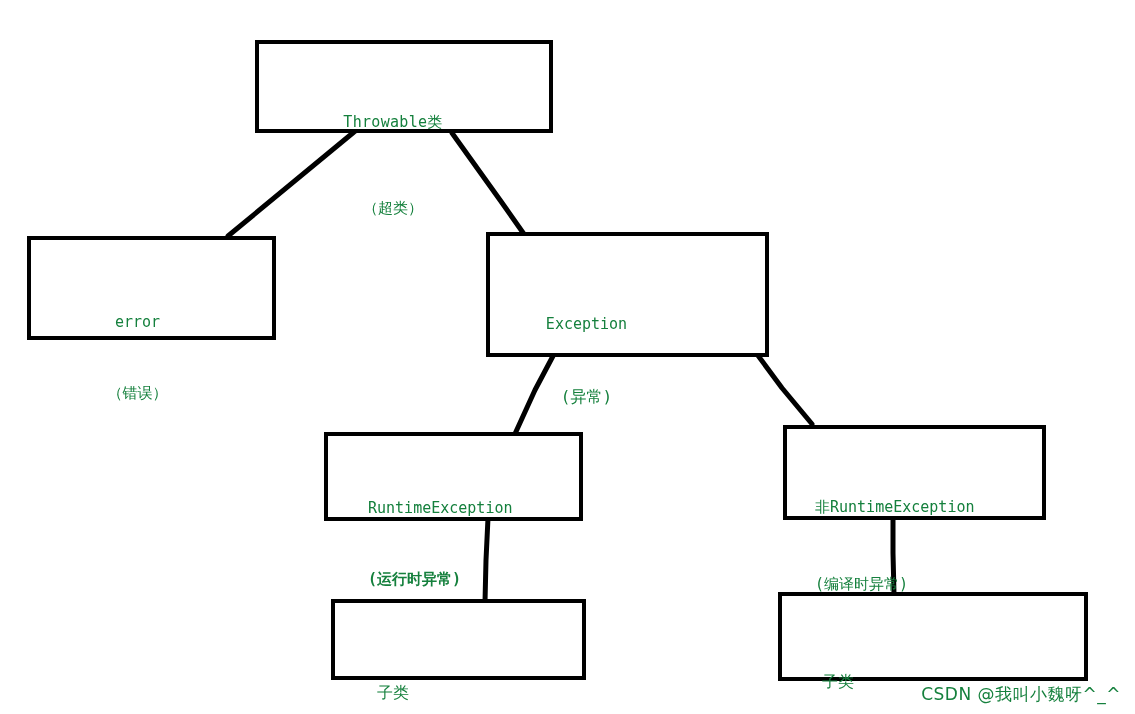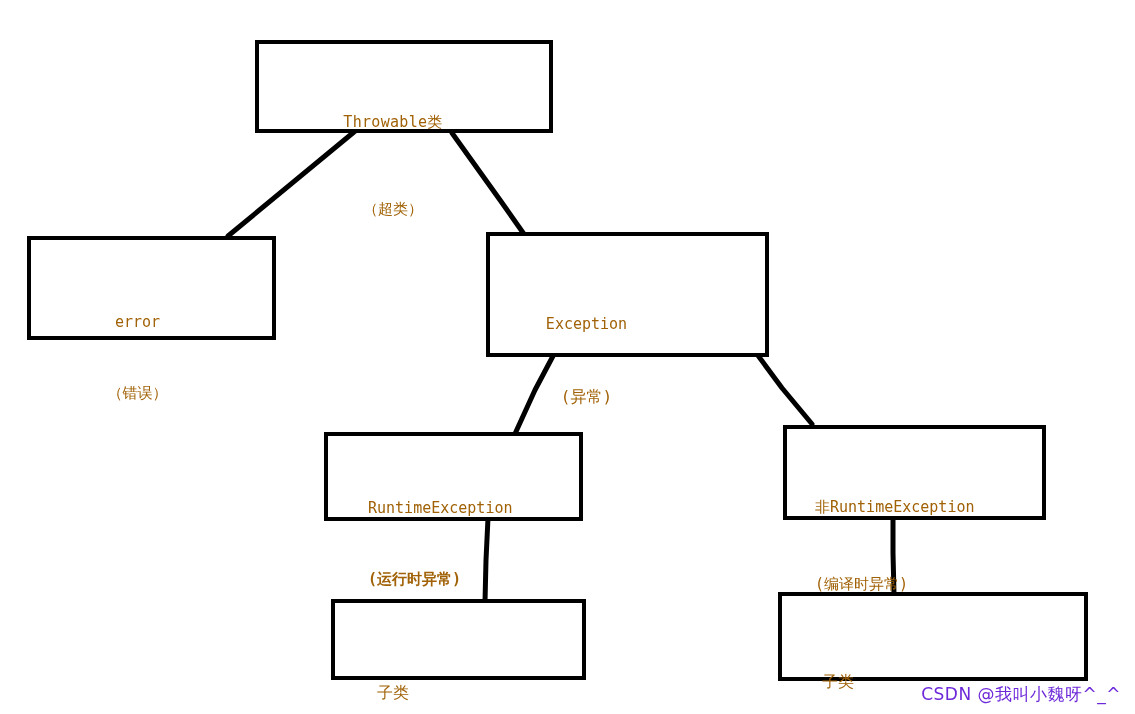--- a/index.html
+++ b/index.html
@@ -32,31 +32,31 @@
     border: 4px solid #000000;
     background: #ffffff;
     z-index: 2;
   }
   .node .lines {
     position: absolute;
     left: 0;
     right: 0;
     text-align: center;
     line-height: 1.45;
-    color: #a16207;
+    color: #15803d;
     white-space: pre;
   }
   .node .l1, .node .l2 {
     display: block;
     font-family: "DejaVu Sans Mono", "Liberation Mono", monospace;
   }
   
   #node-throwable .lines { top: 22px; padding-right: 22px; }
   #node-throwable .l1 { font-size: 15px; letter-spacing: 0.3px; }
-  #node-throwable .l2 { font-size: 15px; margin-top: 18px; }
+  #node-throwable .l2 { font-size: 15px; margin-top: 18px; font-family: Liberation Mono, monospace; }
 
   #node-error .lines { top: 26px; padding-right: 28px; }
   #node-error .l1 { font-size: 15px; }
   #node-error .l2 { font-size: 15px; margin-top: 2px; }
 
   #node-exception .lines { top: 32px; padding-right: 82px; text-align: center; }
   #node-exception .l1 { font-size: 15px; }
   #node-exception .l2 { font-size: 16px; margin-top: 2px; }
 
   #node-runtime .lines { top: 16px; text-align: left; padding-left: 40px; }
@@ -70,21 +70,21 @@
   #node-sub-left .lines { top: 32px; text-align: left; padding-left: 42px; }
   #node-sub-left .l1 { font-size: 16px; }
 
   #node-sub-right .lines { top: 28px; text-align: left; padding-left: 40px; }
   #node-sub-right .l1 { font-size: 16px; }
 
   #watermark {
     position: absolute;
     right: 14px;
     bottom: 8px;
-    color: #6d28d9;
+    color: #15803d;
     font-family: "DejaVu Sans", "Liberation Sans", sans-serif;
     font-size: 17px;
     letter-spacing: 0.5px;
     white-space: nowrap;
     z-index: 3;
   }
 </style>
 </head>
 <body>
 

